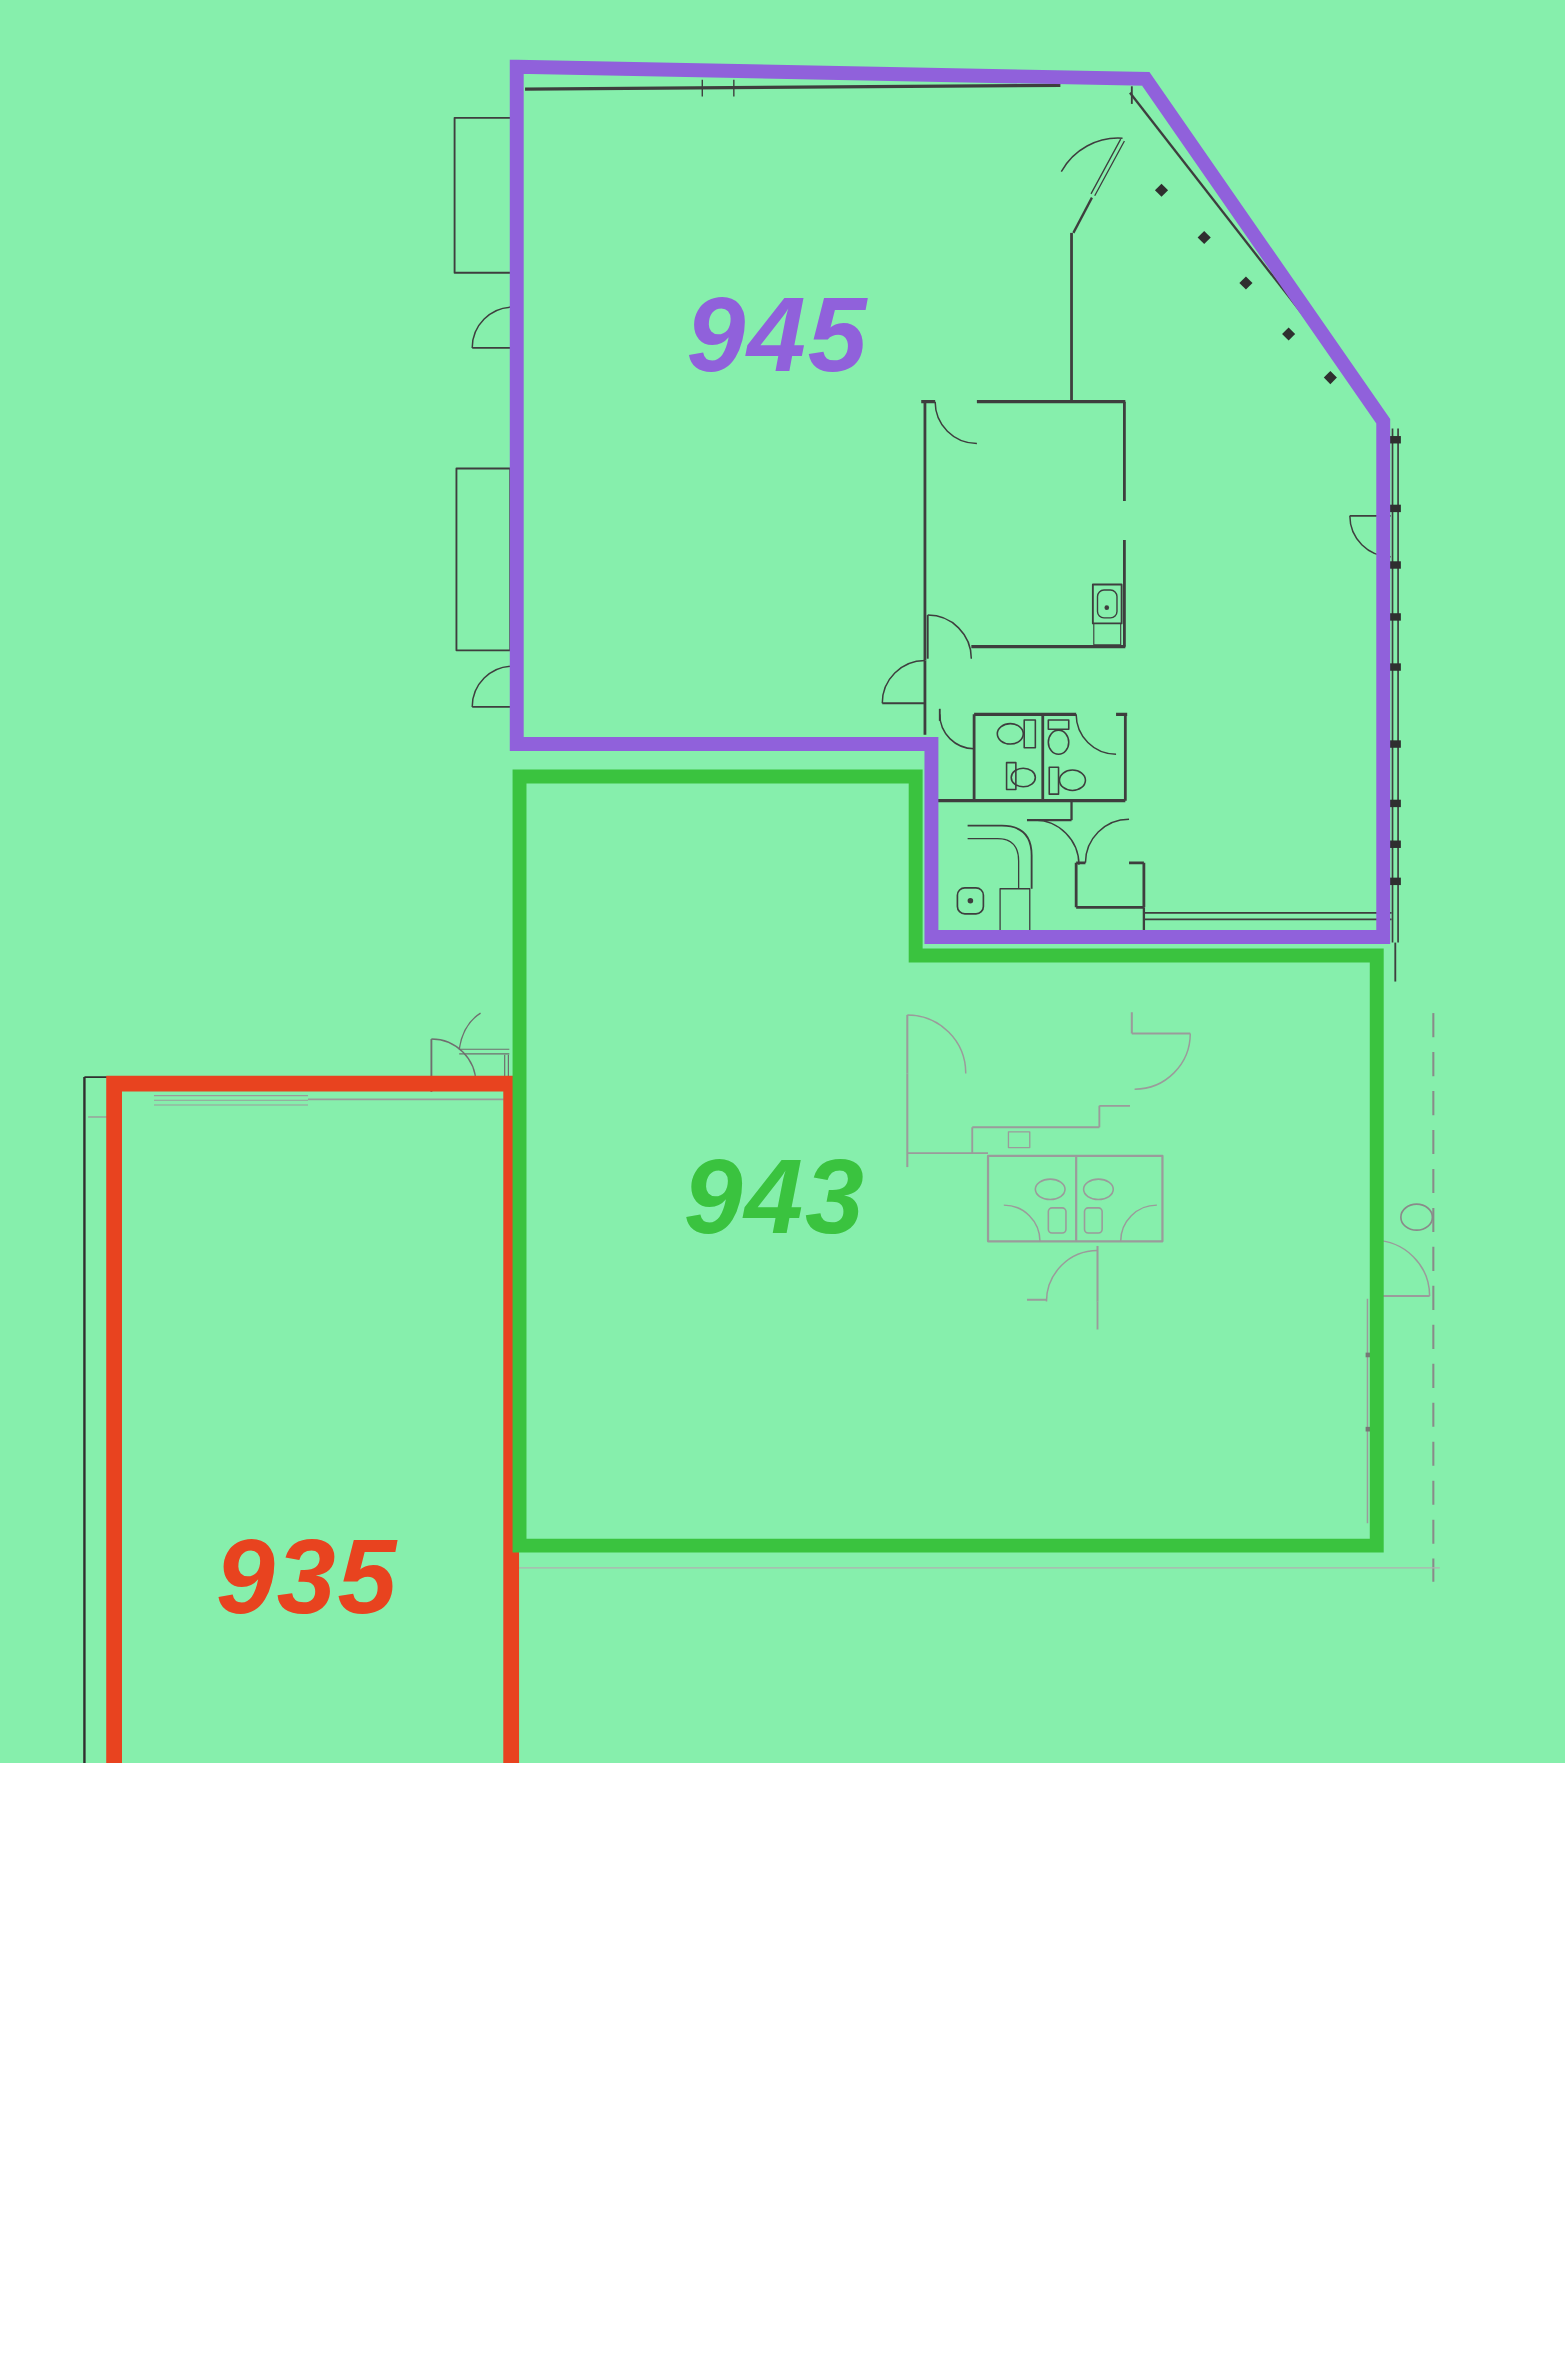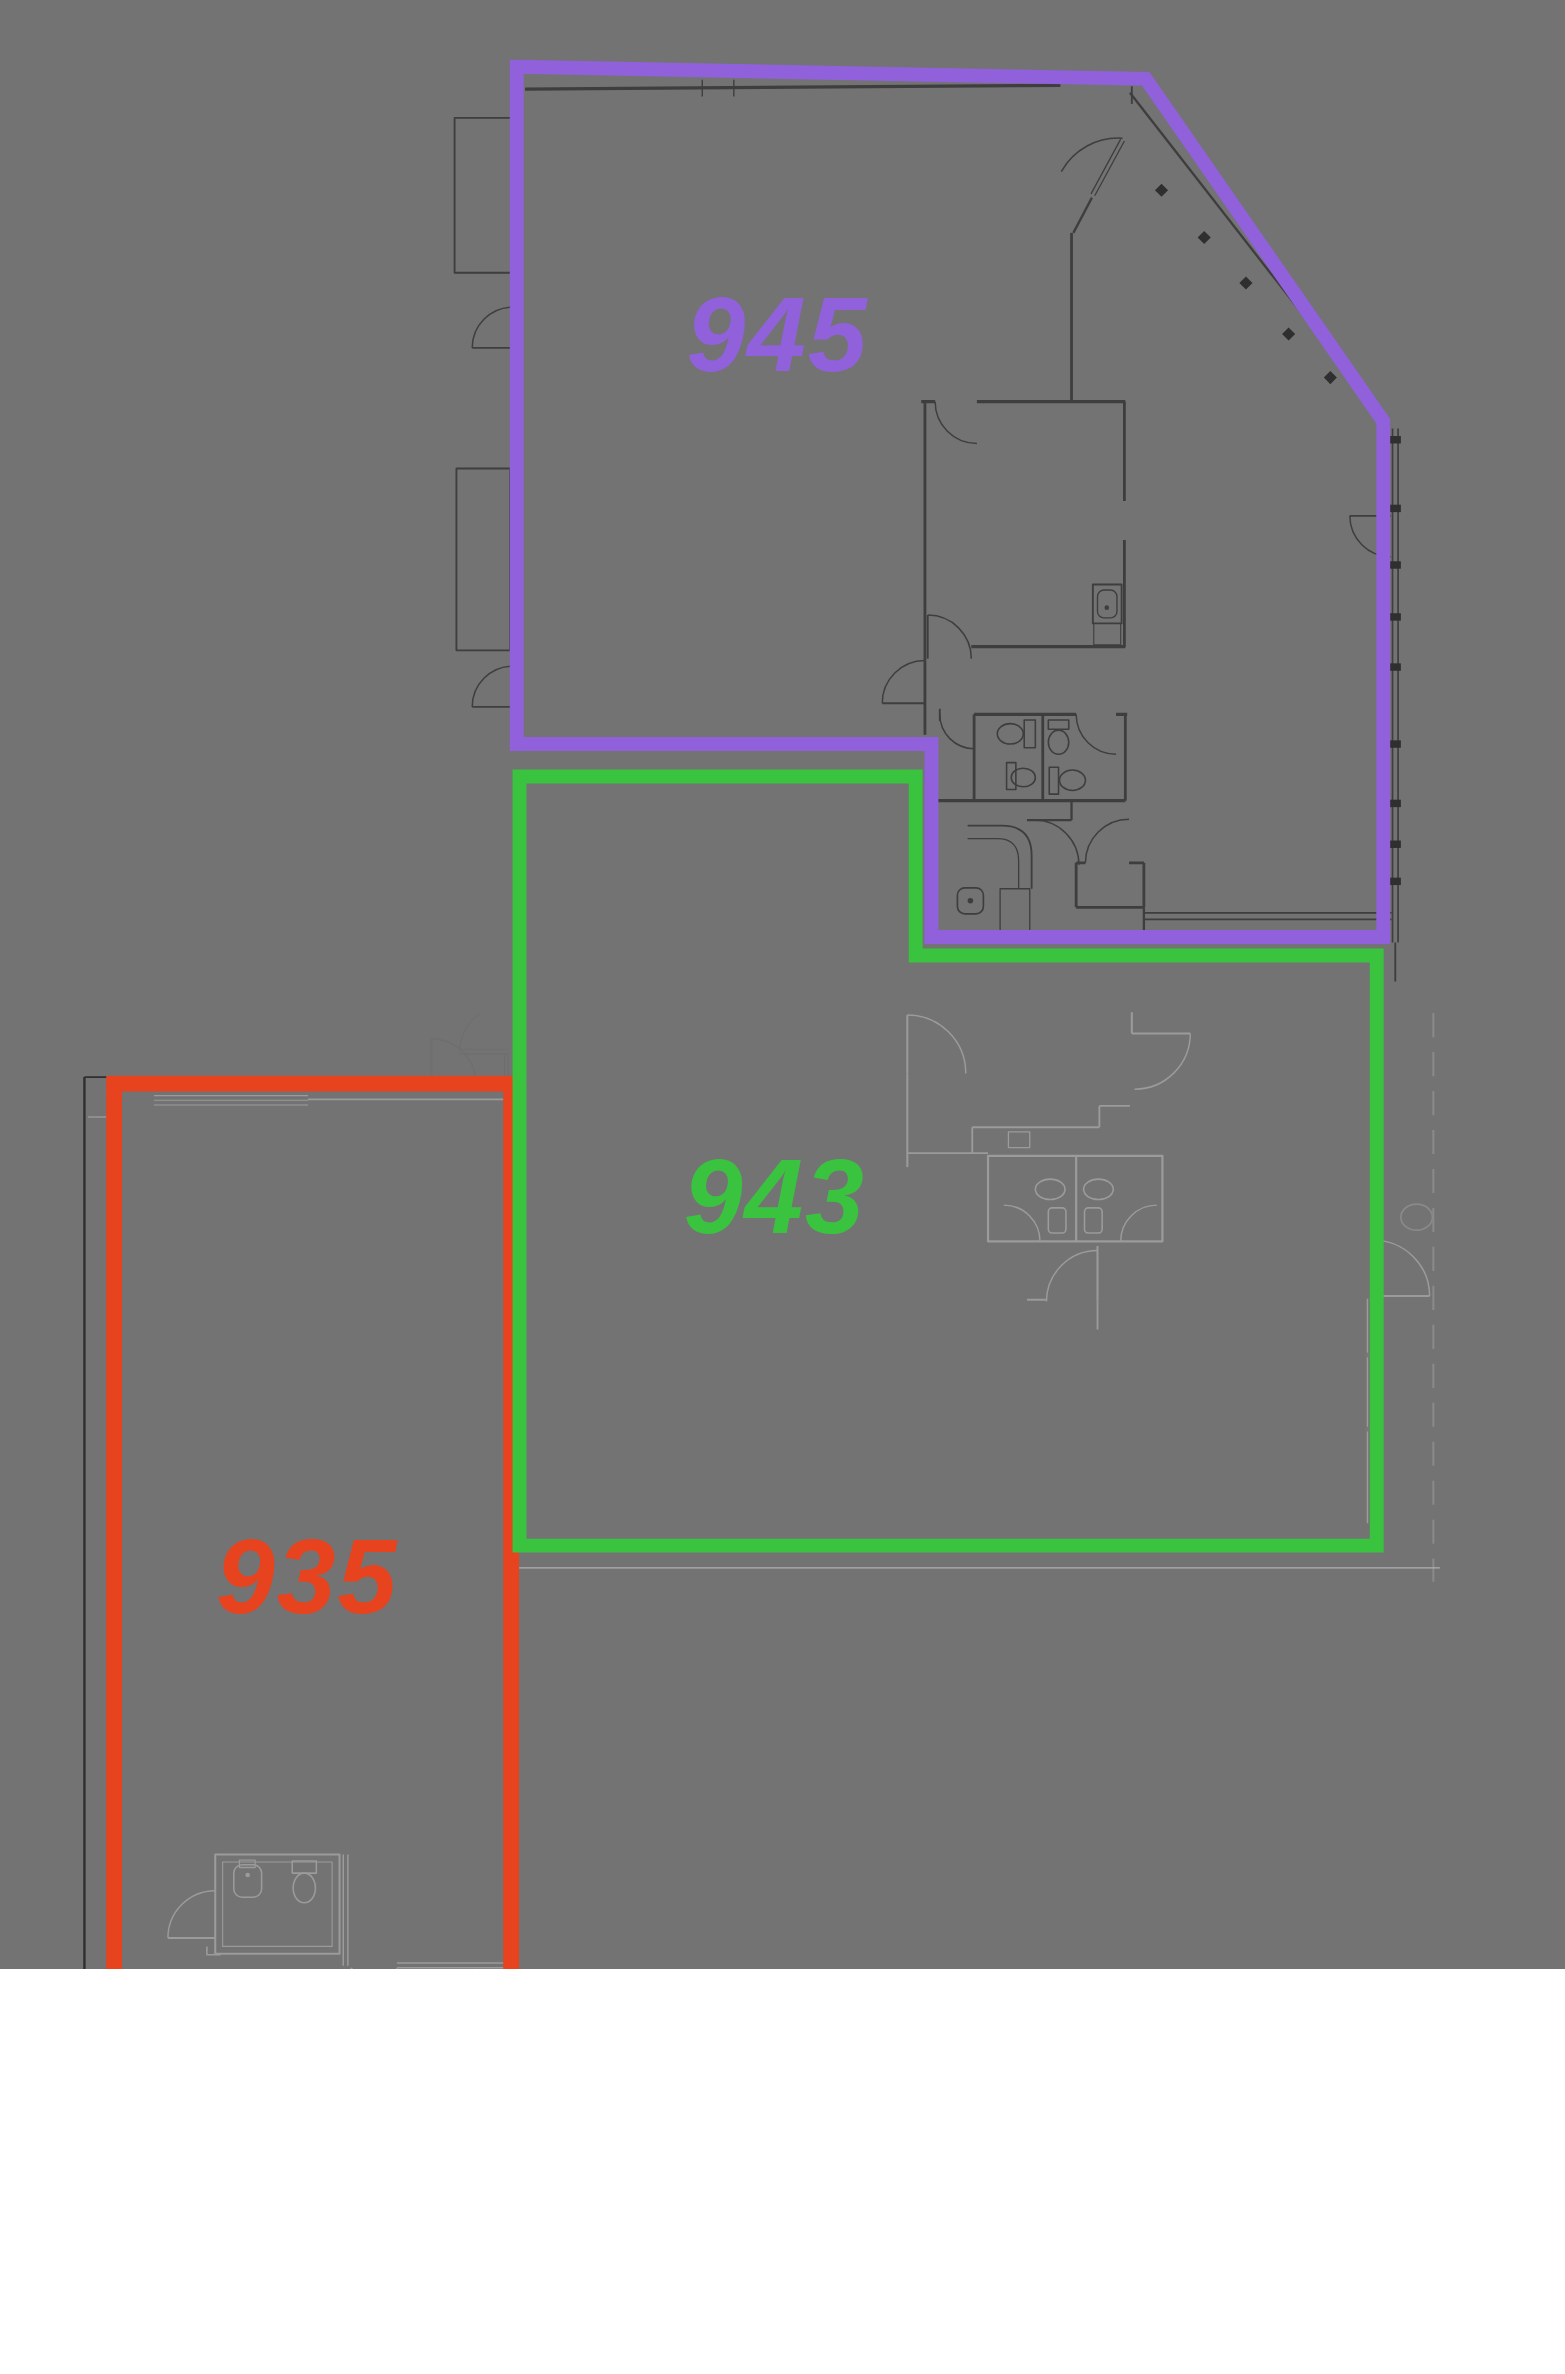--- a/index.html
+++ b/index.html
@@ -6,22 +6,22 @@
     margin: 0;
     padding: 0;
     background: #ffffff;
     width: 1566px;
     height: 2375px;
     font-family: "Liberation Sans", sans-serif;
   }
   .stage {
     position: relative;
     width: 1566px;
-    height: 1969px;
-    background: #737373;
+    height: 1763px;
+    background: #86efac;
     overflow: hidden;
   }
   svg.plan {
     position: absolute;
     inset: 0;
     width: 1566px;
     height: 2375px;
     display: block;
   }
   .suite-label {

